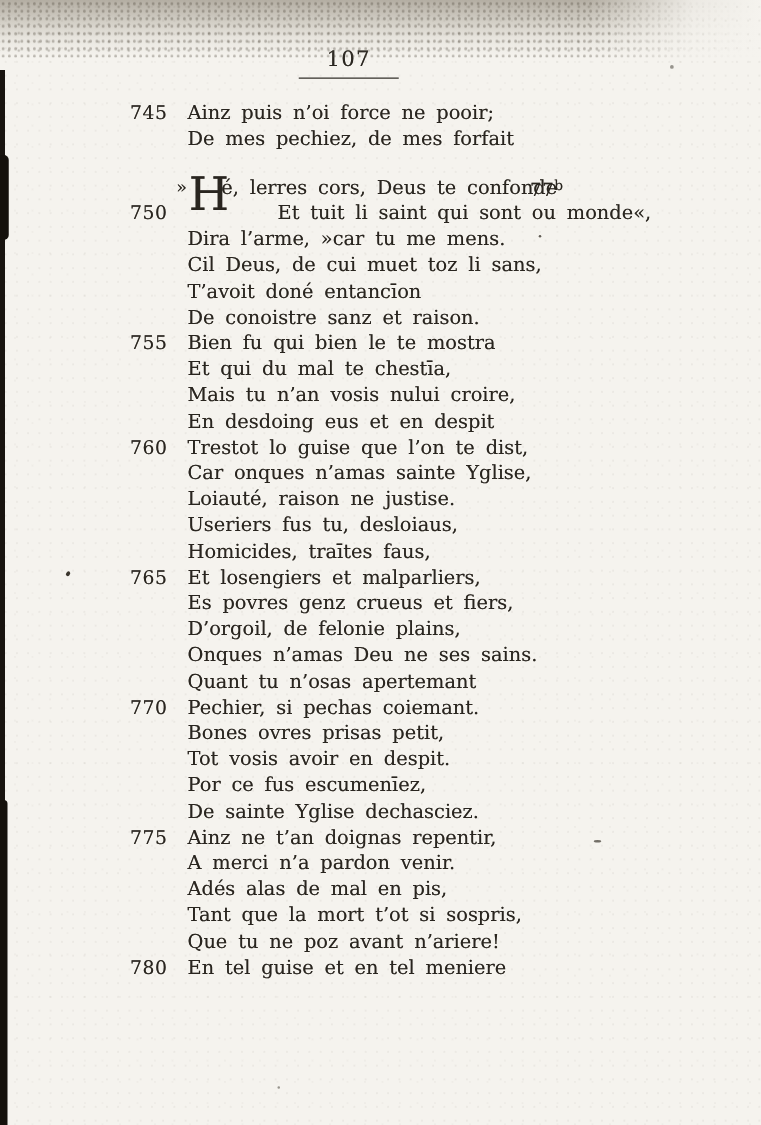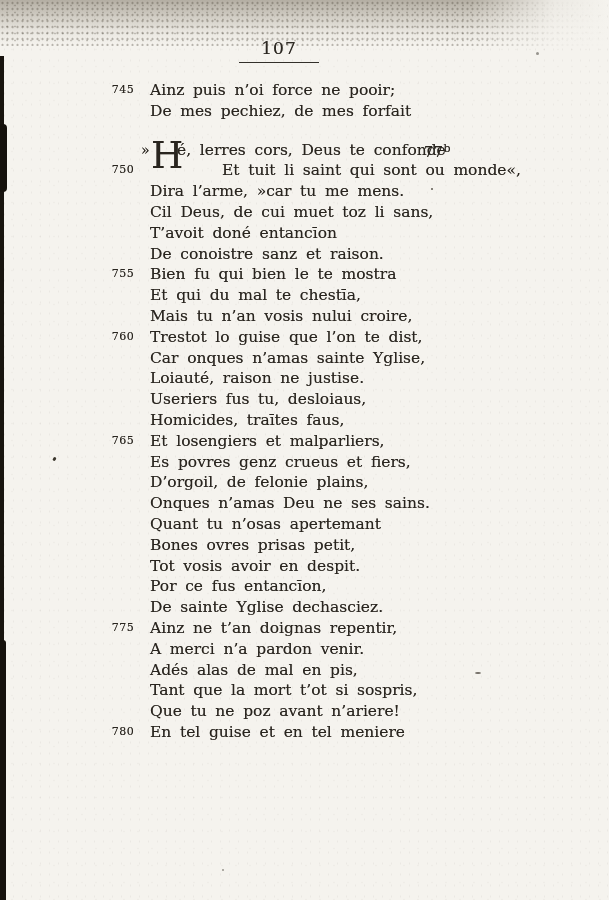--- a/index.html
+++ b/index.html
@@ -71,22 +71,22 @@
   .verse-line {
     position: relative; height: 20.8px; white-space: nowrap;
     font-size: 15.5px; line-height: 20.8px;
     word-spacing: 0.24em;
     color: #29251f;
     text-shadow: 0 0 0.5px rgba(41,37,31,0.55);
   }
   .verse-line.stanza-gap { margin-top: 18px; }
   .line-num {
     position: absolute; left: 0; top: 0; width: 38px;
-    text-align: center; letter-spacing: 0.5px;
-    font-size: 11px;
+    text-align: left; letter-spacing: 0.5px;
+    font-size: 15px;
   }
   .line-text { position: relative; display: inline-block; margin-left: 46px; }
   .verse-line.cont-indent .line-text { margin-left: 118px; }
   .verse-line.dropcap-line .line-text { margin-left: 46px; padding-left: 27px; }
   .open-quote { position: absolute; left: -9px; top: 0; font-size: 14px; }
   .dropcap {
     position: absolute; left: 1px; top: -3px;
     font-size: 37px; line-height: 1; font-weight: 400;
     letter-spacing: 0;
   }
@@ -121,33 +121,35 @@
       <div class="verse-line"><span class="line-num"></span><span class="line-text">De mes pechiez, de mes forfait</span></div>
       <div class="verse-line stanza-gap dropcap-line"><span class="line-num"></span><span class="line-text"><span class="open-quote">»</span><span class="dropcap">H</span>é, lerres cors, Deus te confonde</span><span class="margin-note"><span>77</span><sup>b</sup></span></div>
       <div class="verse-line cont-indent"><span class="line-num">750</span><span class="line-text">Et tuit li saint qui sont ou monde«,</span></div>
       <div class="verse-line"><span class="line-num"></span><span class="line-text">Dira l’arme, »car tu me mens.</span></div>
       <div class="verse-line"><span class="line-num"></span><span class="line-text">Cil Deus, de cui muet toz li sans,</span></div>
       <div class="verse-line"><span class="line-num"></span><span class="line-text">T’avoit doné entancīon</span></div>
       <div class="verse-line"><span class="line-num"></span><span class="line-text">De conoistre sanz et raison.</span></div>
       <div class="verse-line"><span class="line-num">755</span><span class="line-text">Bien fu qui bien le te mostra</span></div>
       <div class="verse-line"><span class="line-num"></span><span class="line-text">Et qui du mal te chestīa,</span></div>
       <div class="verse-line"><span class="line-num"></span><span class="line-text">Mais tu n’an vosis nului croire,</span></div>
+      <div class="verse-line"><span class="line-num"></span><span class="line-text">En desdoing eus et en despit</span></div>
       <div class="verse-line"><span class="line-num">760</span><span class="line-text">Trestot lo guise que l’on te dist,</span></div>
       <div class="verse-line"><span class="line-num"></span><span class="line-text">Car onques n’amas sainte Yglise,</span></div>
       <div class="verse-line"><span class="line-num"></span><span class="line-text">Loiauté, raison ne justise.</span></div>
       <div class="verse-line"><span class="line-num"></span><span class="line-text">Useriers fus tu, desloiaus,</span></div>
       <div class="verse-line"><span class="line-num"></span><span class="line-text">Homicides, traītes faus,</span></div>
       <div class="verse-line"><span class="line-num">765</span><span class="line-text">Et losengiers et malparliers,</span></div>
       <div class="verse-line"><span class="line-num"></span><span class="line-text">Es povres genz crueus et fiers,</span></div>
       <div class="verse-line"><span class="line-num"></span><span class="line-text">D’orgoil, de felonie plains,</span></div>
       <div class="verse-line"><span class="line-num"></span><span class="line-text">Onques n’amas Deu ne ses sains.</span></div>
       <div class="verse-line"><span class="line-num"></span><span class="line-text">Quant tu n’osas apertemant</span></div>
+      <div class="verse-line"><span class="line-num">770</span><span class="line-text">Pechier, si pechas coiemant.</span></div>
       <div class="verse-line"><span class="line-num"></span><span class="line-text">Bones ovres prisas petit,</span></div>
       <div class="verse-line"><span class="line-num"></span><span class="line-text">Tot vosis avoir en despit.</span></div>
-      <div class="verse-line"><span class="line-num"></span><span class="line-text">Por ce fus entancīon,</span></div>
+      <div class="verse-line"><span class="line-num"></span><span class="line-text">Por ce fus escumenīez,</span></div>
       <div class="verse-line"><span class="line-num"></span><span class="line-text">De sainte Yglise dechasciez.</span></div>
       <div class="verse-line"><span class="line-num">775</span><span class="line-text">Ainz ne t’an doignas repentir,</span></div>
       <div class="verse-line"><span class="line-num"></span><span class="line-text">A merci n’a pardon venir.</span></div>
       <div class="verse-line"><span class="line-num"></span><span class="line-text">Adés alas de mal en pis,</span></div>
       <div class="verse-line"><span class="line-num"></span><span class="line-text">Tant que la mort t’ot si sospris,</span></div>
       <div class="verse-line"><span class="line-num"></span><span class="line-text">Que tu ne poz avant n’ariere!</span></div>
       <div class="verse-line"><span class="line-num">780</span><span class="line-text">En tel guise et en tel meniere</span></div>
     </div>
 
   <div class="grain"></div>

